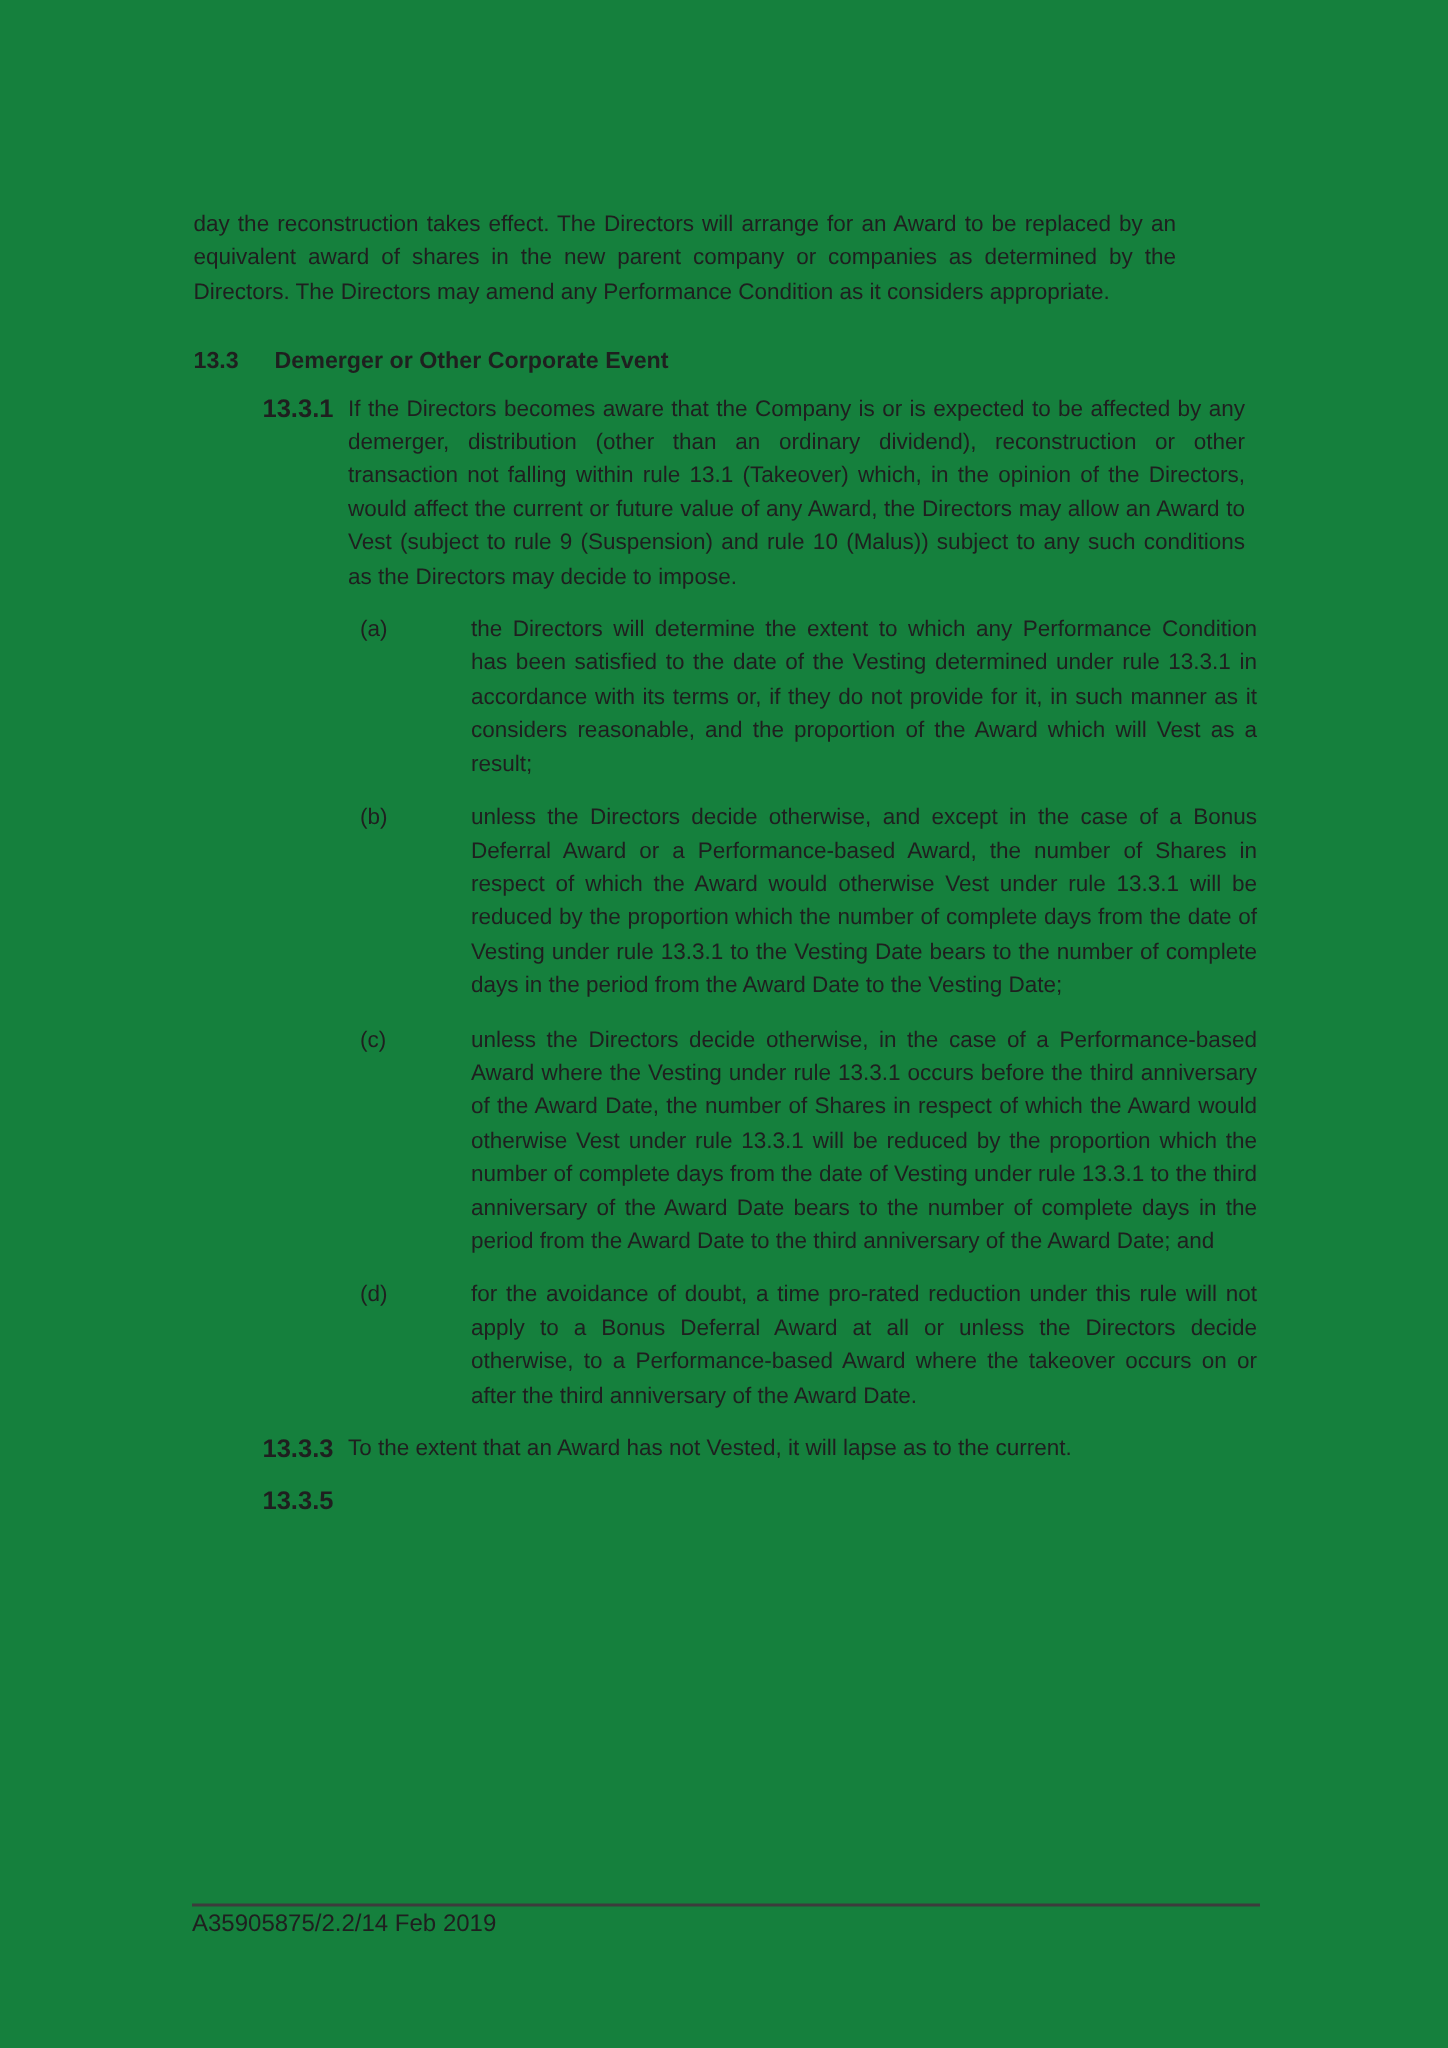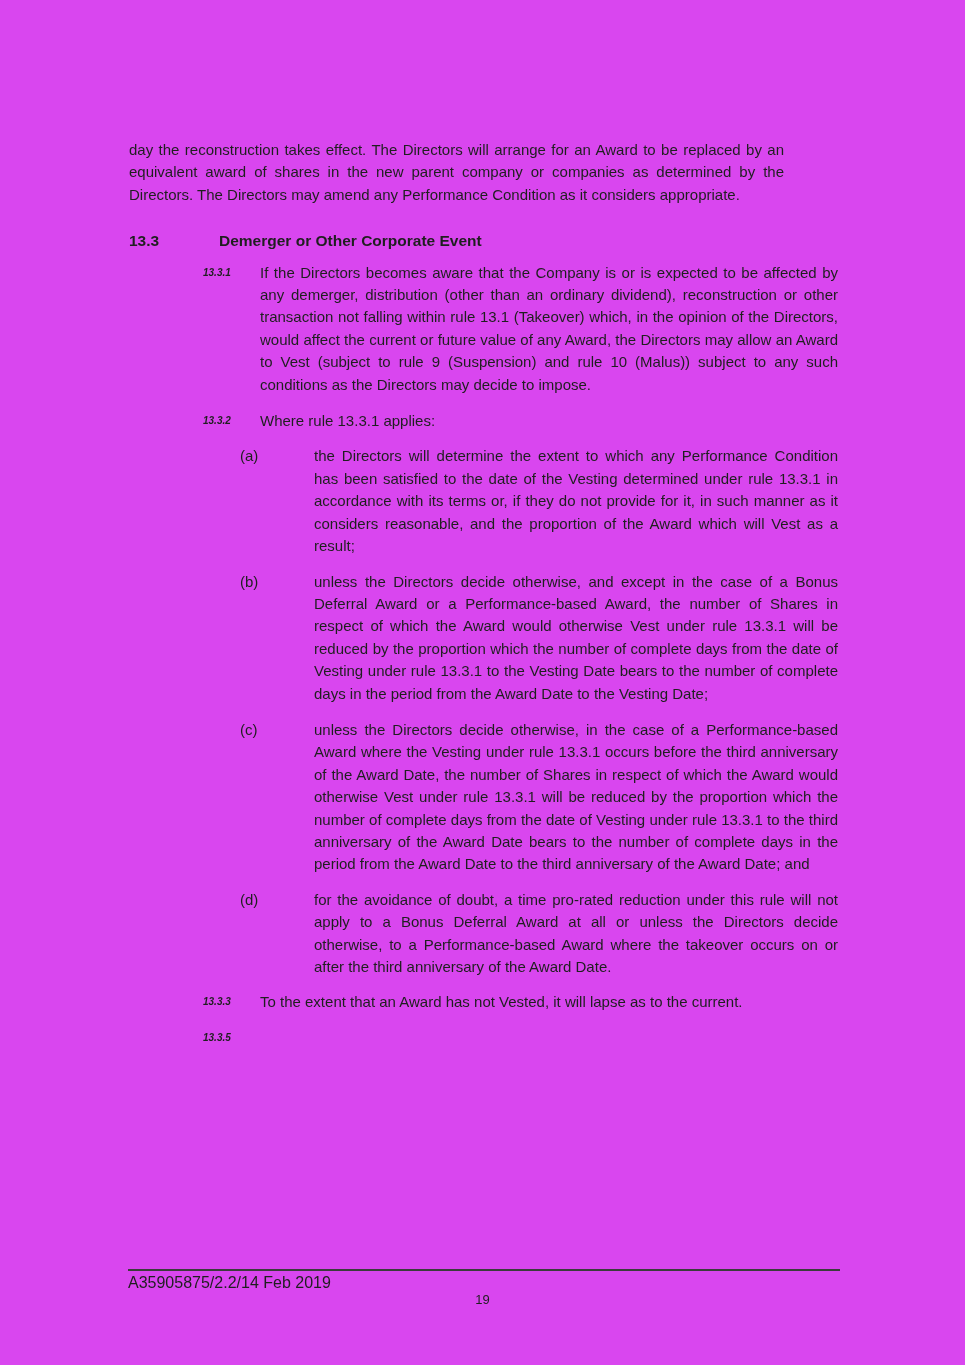--- a/index.html
+++ b/index.html
@@ -1,20 +1,20 @@
 <!DOCTYPE html>
 <html><head>
 <meta charset="utf-8">
 <style>
   html, body { margin: 0; padding: 0; background: #ffffff; }
   .page {
     position: relative;
     width: 965px;
     height: 1365px;
-    background: #d946ef;
+    background: #15803d;
     font-family: "Liberation Sans", "DejaVu Sans", sans-serif;
     font-size: 15px;
     line-height: 22.4px;
     color: #1f1f1f;
     overflow: hidden;
   }
   .content {
     position: absolute;
     left: 129px;
     top: 139px;
@@ -23,36 +23,34 @@
   .intro {
     margin-left: 54px;
     width: 655px;
     text-align: justify;
   }
   .heading {
     display: flex;
     margin-top: 24px;
     font-weight: bold;
     font-size: 15.5px;
-    gap: 36px;
   }
   .heading .num { width: 54px; flex: none; }
   .subsection {
     display: flex;
     margin-top: 13px;
   }
   .subsection.first-after-heading { margin-top: 9px; }
   .ss-label {
-    margin-left: 74px;
+    margin-left: 46px;
     width: 57px;
     flex: none;
     font-weight: bold;
-    font-size: 10px;
+    font-size: 17px;
     line-height: 22.4px;
-    font-style: italic;
   }
   .ss-body {
     width: 598px;
     text-align: justify;
   }
   .item {
     display: flex;
     margin-top: 13px;
   }
   .item-marker {
@@ -101,24 +99,20 @@
     <div class="heading">
       <span class="num">13.3</span>
       <span>Demerger or Other Corporate Event</span>
     </div>
 
     <div class="subsection first-after-heading">
       <span class="ss-label">13.3.1</span>
       <span class="ss-body">If the Directors becomes aware that the Company is or is expected to be affected by any demerger, distribution (other than an ordinary dividend), reconstruction or other transaction not falling within rule 13.1 (Takeover) which, in the opinion of the Directors, would affect the current or future value of any Award, the Directors may allow an Award to Vest (subject to rule 9 (Suspension) and rule 10 (Malus)) subject to any such conditions as the Directors may decide to impose.</span>
     </div>
 
-    <div class="subsection" style="margin-top:14px">
-      <span class="ss-label">13.3.2</span>
-      <span class="ss-body">Where rule 13.3.1 applies:</span>
-    </div>
 
     <div class="item">
       <span class="item-marker">(a)</span>
       <span class="item-text">the Directors will determine the extent to which any Performance Condition has been satisfied to the date of the Vesting determined under rule 13.3.1 in accordance with its terms or, if they do not provide for it, in such manner as it considers reasonable, and the proportion of the Award which will Vest as a result;</span>
     </div>
 
     <div class="item">
       <span class="item-marker">(b)</span>
       <span class="item-text">unless the Directors decide otherwise, and except in the case of a Bonus Deferral Award or a Performance-based Award, the number of Shares in respect of which the Award would otherwise Vest under rule 13.3.1 will be reduced by the proportion which the number of complete days from the date of Vesting under rule 13.3.1 to the Vesting Date bears to the number of complete days in the period from the Award Date to the Vesting Date;</span>
     </div>
@@ -140,14 +134,13 @@
 
 
     <div class="subsection">
       <span class="ss-label">13.3.5</span>
     </div>
 
   </div>
 
   <div class="footer-rule"></div>
   <div class="footer-ref">A35905875/2.2/14 Feb 2019</div>
-  <div class="page-num">19</div>
 </div>
 
 </body></html>

